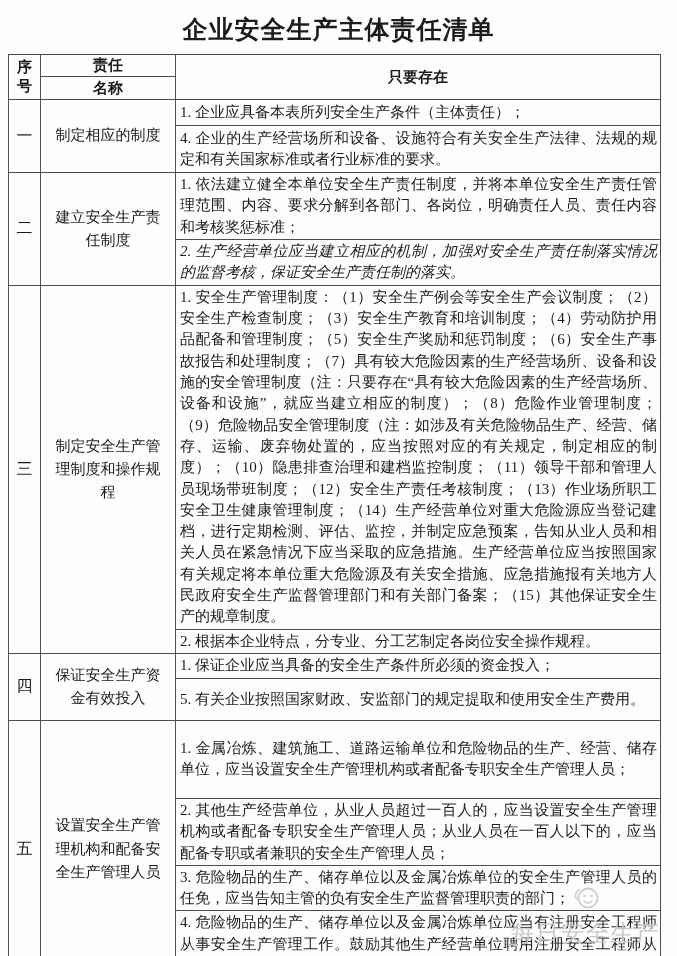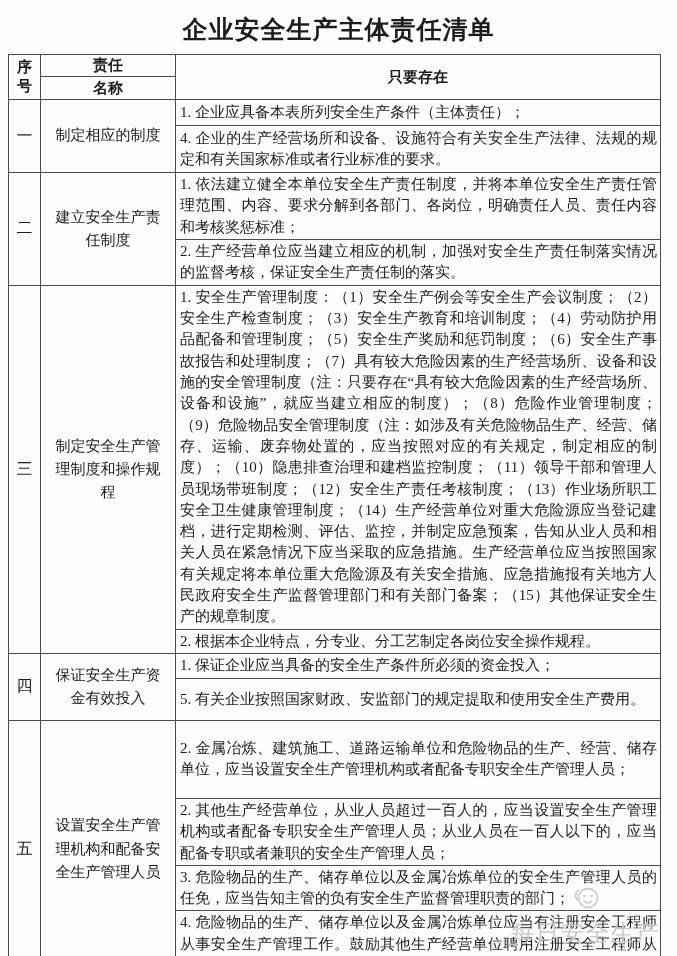--- a/index.html
+++ b/index.html
@@ -70,21 +70,21 @@
   <tr>
     <td class="content-cell" style="height:47px;">4. 企业的生产经营场所和设备、设施符合有关安全生产法律、法规的规定和有关国家标准或者行业标准的要求。</td>
   </tr>
 
   <tr>
     <td class="no-cell" rowspan="2">二</td>
     <td class="name-cell" rowspan="2">建立安全生产责任制度</td>
     <td class="content-cell" style="height:64px;">1. 依法建立健全本单位安全生产责任制度，并将本单位安全生产责任管理范围、内容、要求分解到各部门、各岗位，明确责任人员、责任内容和考核奖惩标准；</td>
   </tr>
   <tr>
-    <td class="content-cell" style="height:46px;">2. 生产经营单位应当建立相应的机制，加强对安全生产责任制落实情况的监督考核，保证安全生产责任制的落实。</td>
+    <td class="content-cell" style="height:46px;font-style:italic;">2. 生产经营单位应当建立相应的机制，加强对安全生产责任制落实情况的监督考核，保证安全生产责任制的落实。</td>
   </tr>
 
   <tr>
     <td class="no-cell" rowspan="2">三</td>
     <td class="name-cell" rowspan="2">制定安全生产管理制度和操作规程</td>
     <td class="content-cell" style="height:341px;">1. 安全生产管理制度：（1）安全生产例会等安全生产会议制度；（2）安全生产检查制度；（3）安全生产教育和培训制度；（4）劳动防护用品配备和管理制度；（5）安全生产奖励和惩罚制度；（6）安全生产事故报告和处理制度；（7）具有较大危险因素的生产经营场所、设备和设施的安全管理制度（注：只要存在“具有较大危险因素的生产经营场所、设备和设施”，就应当建立相应的制度）；（8）危险作业管理制度；（9）危险物品安全管理制度（注：如涉及有关危险物品生产、经营、储存、运输、废弃物处置的，应当按照对应的有关规定，制定相应的制度）；（10）隐患排查治理和建档监控制度；（11）领导干部和管理人员现场带班制度；（12）安全生产责任考核制度；（13）作业场所职工安全卫生健康管理制度；（14）生产经营单位对重大危险源应当登记建档，进行定期检测、评估、监控，并制定应急预案，告知从业人员和相关人员在紧急情况下应当采取的应急措施。生产经营单位应当按照国家有关规定将本单位重大危险源及有关安全措施、应急措施报有关地方人民政府安全生产监督管理部门和有关部门备案；（15）其他保证安全生产的规章制度。</td>
   </tr>
   <tr>
     <td class="content-cell" style="height:24px;">2. 根据本企业特点，分专业、分工艺制定各岗位安全操作规程。</td>
   </tr>
@@ -94,21 +94,21 @@
     <td class="name-cell" rowspan="2">保证安全生产资金有效投入</td>
     <td class="content-cell" style="height:25px;">1. 保证企业应当具备的安全生产条件所必须的资金投入；</td>
   </tr>
   <tr>
     <td class="content-cell" style="height:42px;">5. 有关企业按照国家财政、安监部门的规定提取和使用安全生产费用。</td>
   </tr>
 
   <tr>
     <td class="no-cell" rowspan="4">五</td>
     <td class="name-cell" rowspan="4">设置安全生产管理机构和配备安全生产管理人员</td>
-    <td class="content-cell" style="height:78px;">2. 金属冶炼、建筑施工、道路运输单位和危险物品的生产、经营、储存单位，应当设置安全生产管理机构或者配备专职安全生产管理人员；</td>
+    <td class="content-cell" style="height:78px;">1. 金属冶炼、建筑施工、道路运输单位和危险物品的生产、经营、储存单位，应当设置安全生产管理机构或者配备专职安全生产管理人员；</td>
   </tr>
   <tr>
     <td class="content-cell" style="height:62px;">2. 其他生产经营单位，从业人员超过一百人的，应当设置安全生产管理机构或者配备专职安全生产管理人员；从业人员在一百人以下的，应当配备专职或者兼职的安全生产管理人员；</td>
   </tr>
   <tr>
     <td class="content-cell" style="height:40px;">3. 危险物品的生产、储存单位以及金属冶炼单位的安全生产管理人员的任免，应当告知主管的负有安全生产监督管理职责的部门；</td>
   </tr>
   <tr>
     <td class="content-cell" style="height:56px;">4. 危险物品的生产、储存单位以及金属冶炼单位应当有注册安全工程师从事安全生产管理工作。鼓励其他生产经营单位聘用注册安全工程师从事安全生产管理工作；</td>
   </tr>

